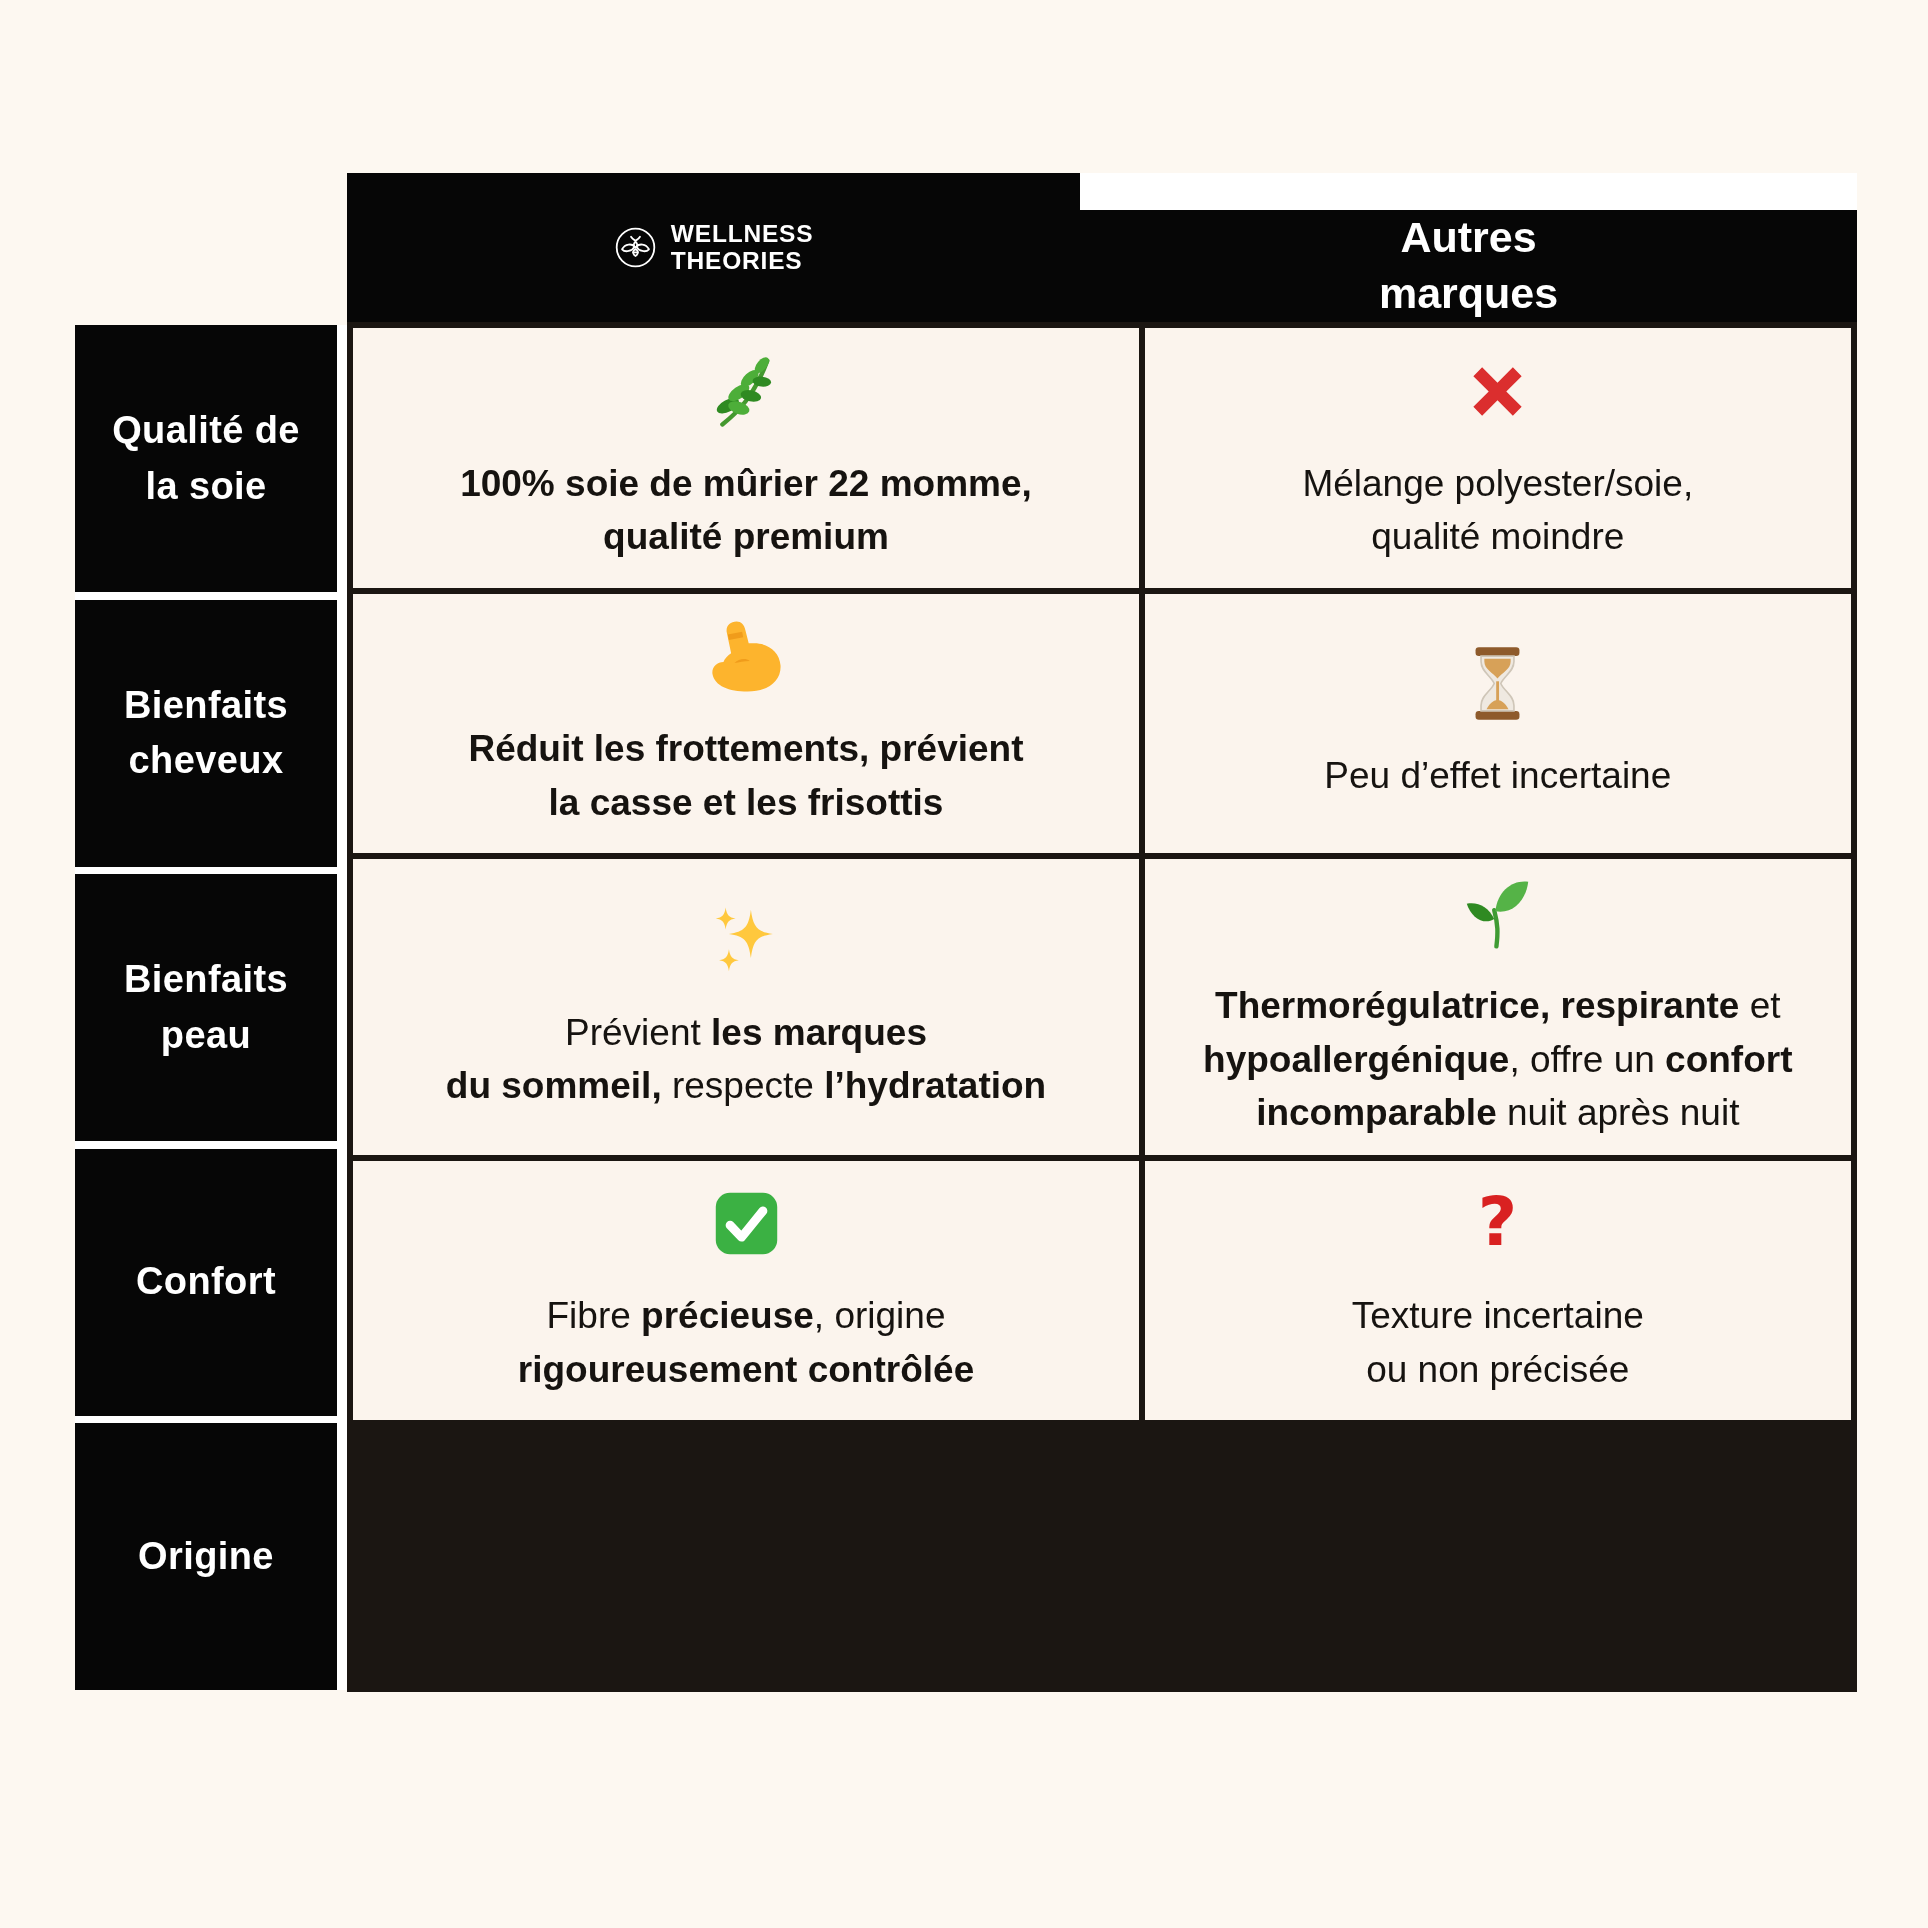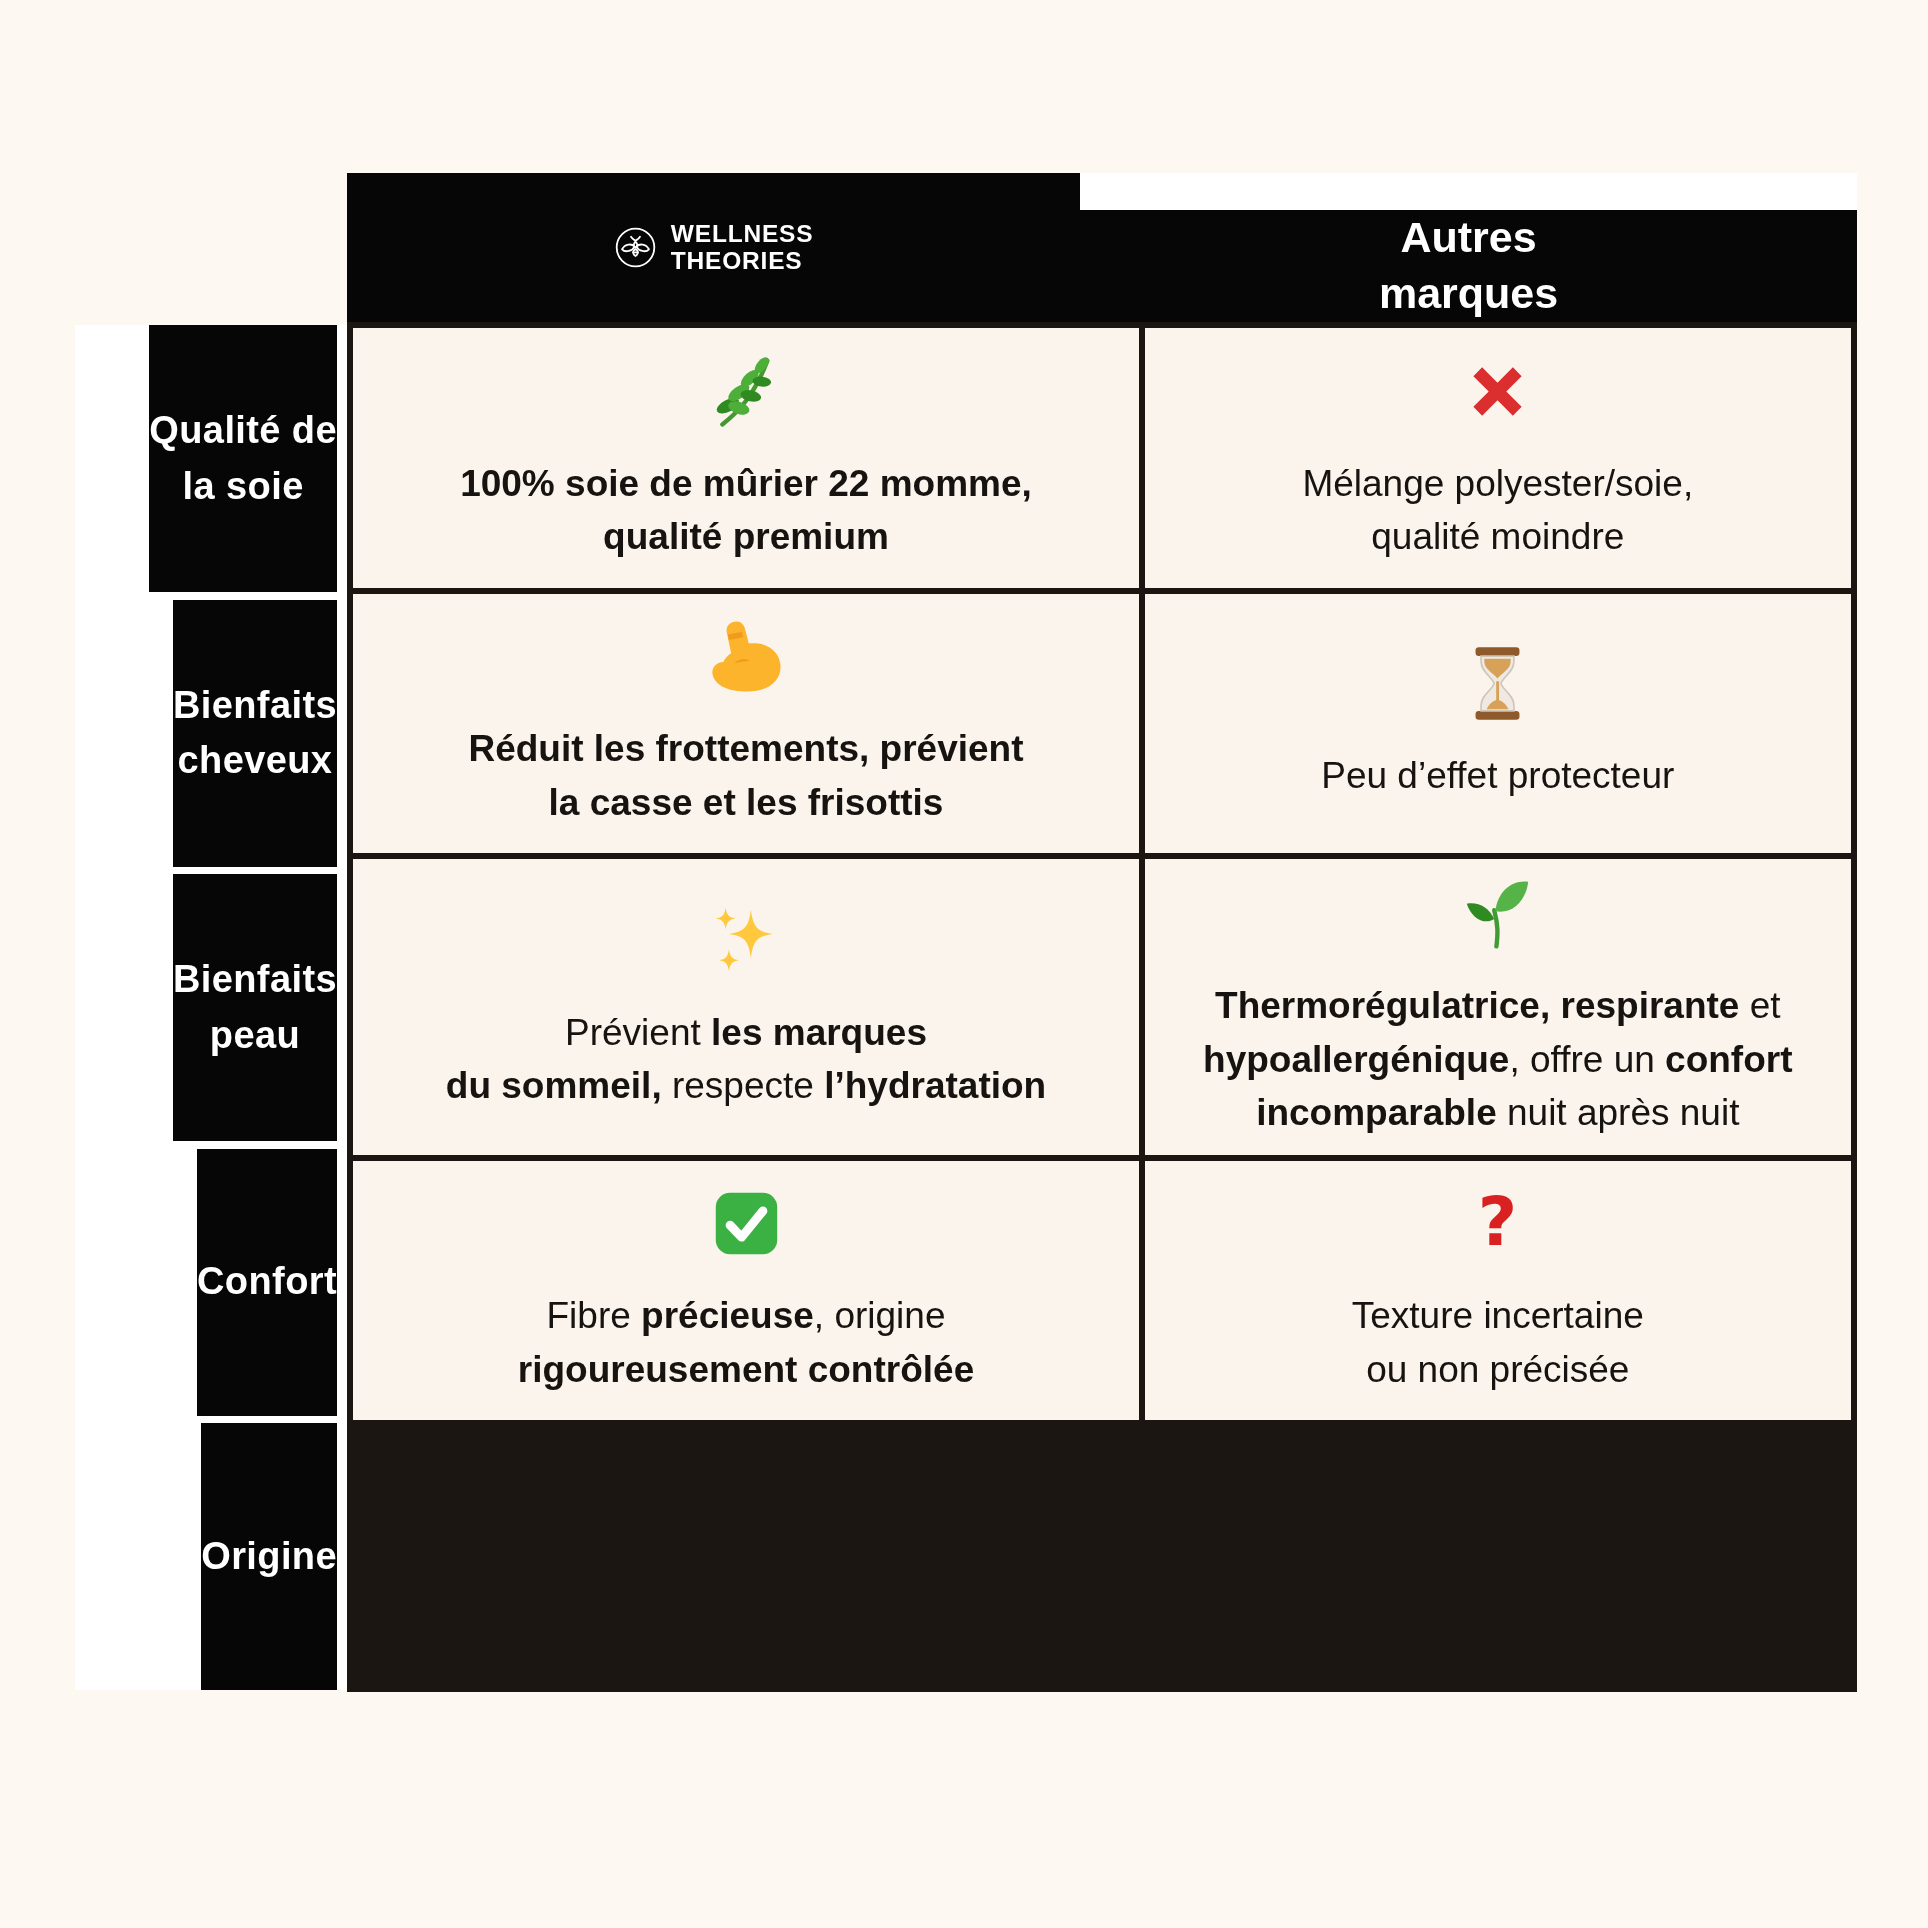--- a/index.html
+++ b/index.html
@@ -38,21 +38,20 @@
     letter-spacing: 0.8px; text-align: left;
   }
 
   
   .labels {
     position: absolute; left: 75px; top: 325px;
     width: 272px; height: 1365px;
     background: #ffffff;
     display: flex; flex-direction: column; gap: 7.5px;
     padding-right: 10px;
-    align-items: flex-end;
   }
   .label-cell {
     flex: 1; background: #060606; color: #ffffff;
     display: flex; align-items: center; justify-content: center;
     text-align: center; font-weight: bold; font-size: 38px;
     line-height: 1.45; white-space: pre-line; letter-spacing: 0.4px;
   }
 
   
   .grid {
@@ -159,21 +158,21 @@
         <span class="cell-icon">
           <svg viewBox="0 0 72 72">
     <rect x="16" y="3" width="40" height="8" rx="3" fill="#8E5A2B"></rect>
     <rect x="16" y="61" width="40" height="8" rx="3" fill="#8E5A2B"></rect>
     <path d="M21 11 h30 v5 c0 9 -9 13 -12 20 c3 7 12 11 12 20 v5 h-30 v-5 c0 -9 9 -13 12 -20 c-3 -7 -12 -11 -12 -20 z" fill="#EFE9E1" stroke="#CFC6B8" stroke-width="1.5"></path>
     <path d="M24 13.5 h24 v2.5 c0 7 -8 10.5 -12 15.5 c-4 -5 -12 -8.5 -12 -15.5 z" fill="#D7A158"></path>
     <rect x="34.8" y="34" width="2.6" height="22" fill="#D7A158"></rect>
     <path d="M26 59.5 c3 -6 7 -8.5 10 -8.5 s7 2.5 10 8.5 z" fill="#D7A158"></path>
   </svg>
         </span>
-        <p class="cell-text"><span>Peu d’effet protecteur</span></p>
+        <p class="cell-text"><span>Peu d’effet incertaine</span></p>
       </div>
       <div class="cell brand-cell">
         <span class="cell-icon">
           <svg viewBox="0 0 72 72" fill="#FFC83D">
     <path d="M40 8 C42 24 46 28 60 30 C46 32 42 36 40 52 C38 36 34 32 20 30 C34 28 38 24 40 8 Z"></path>
     <path d="M17 6 C18 13 20 15 26 16 C20 17 18 19 17 26 C16 19 14 17 8 16 C14 15 16 13 17 6 Z"></path>
     <path d="M20 44 C21 51 23 53 29 54 C23 55 21 57 20 64 C19 57 17 55 11 54 C17 53 19 51 20 44 Z"></path>
   </svg>
         </span>
         <p class="cell-text"><span>Prévient </span><b>les marques

